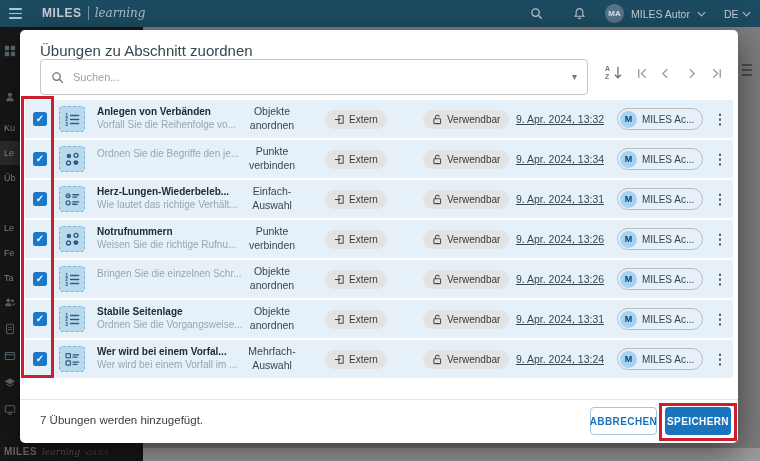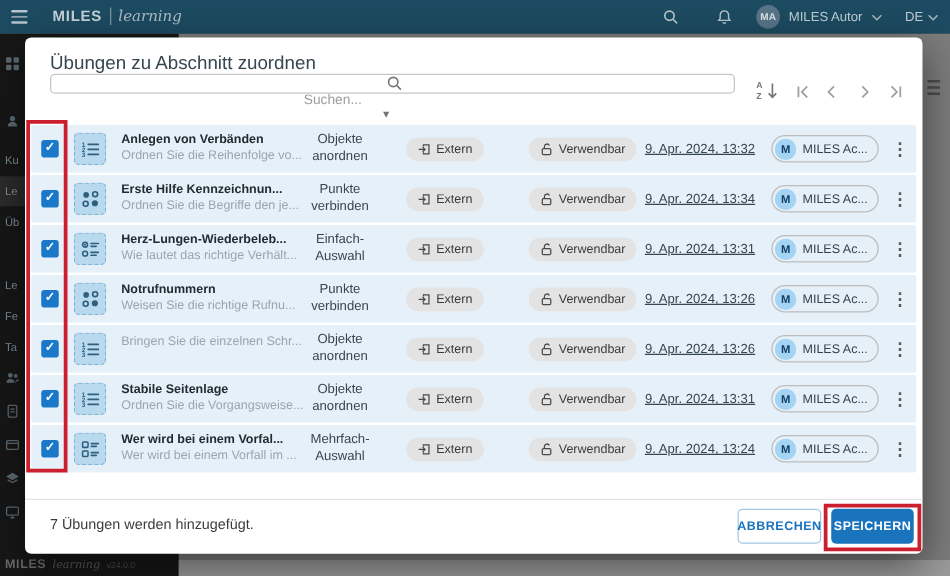--- a/index.html
+++ b/index.html
@@ -35,22 +35,22 @@
   .bottom-strip{position:absolute;left:143px;top:448px;width:617px;height:13px;background:#9c9c9c;z-index:1;}
   .bg-handle{position:absolute;left:742px;top:64px;width:10px;height:12px;z-index:1;
              display:flex;flex-direction:column;justify-content:space-between;}
   .bg-handle i{display:block;height:1.8px;background:#4d4d4d;}
 
   
   .modal{position:absolute;left:20px;top:30px;width:718px;height:413px;background:#ffffff;
          border-radius:5px;box-shadow:0 10px 34px rgba(0,0,0,.5);z-index:2;}
   .m-title{position:absolute;left:20px;top:12px;font-size:15px;font-weight:500;color:#37474f;}
 
-  .searchbox{position:absolute;left:20px;top:29px;width:548px;height:16px;border:1px solid #c6c6c6;
-             border-radius:4px;box-sizing:border-box;display:flex;align-items:center;flex-direction:column;}
+  .searchbox{position:absolute;left:20px;top:29px;width:548px;height:36px;border:1px solid #c6c6c6;
+             border-radius:4px;box-sizing:border-box;display:flex;align-items:center;}
   .searchbox .sic{width:13px;height:13px;margin:0 7px 0 10px;color:#757575;flex:none;}
   .searchbox .sic svg{width:100%;height:100%;display:block;}
   .searchbox input{flex:1;border:0;outline:0;background:transparent;font-size:11px;color:#444;
                    font-family:"Liberation Sans",sans-serif;}
   .searchbox input::placeholder{color:#9e9e9e;}
   .searchbox .caret{flex:none;margin-right:10px;font-size:10px;color:#757575;line-height:1;}
 
   .sorticon{position:absolute;left:585px;top:34px;width:18px;height:18px;color:#757575;}
   .sorticon svg{width:100%;height:100%;display:block;}
   .pg{position:absolute;top:37px;width:14px;height:13px;color:#9e9e9e;}
@@ -266,21 +266,21 @@
             </g>
             <g fill="currentColor" font-size="5.4" font-weight="bold" font-family="sans-serif">
               <text x="1.4" y="6.6">1</text>
               <text x="1.4" y="11">2</text>
               <text x="1.4" y="15.4">3</text>
             </g>
           </svg>
         </span>
     <div class="txt">
       <div class="t">Anlegen von Verbänden</div>
-      <div class="s">Ordnen Sie die Reihenfolge vo...</div>
+      <div class="s">Vorfall Sie die Reihenfolge vo...</div>
     </div>
     <div class="type">Objekte anordnen</div>
     <span class="badge b1">
       <span class="bic">
             <svg viewBox="0 0 12 12" fill="none" stroke="currentColor" stroke-width="1.1">
               <path d="M5.2 3.4V2h4.8v8H5.2V8.6"></path>
               <path d="M1 6h5.4M4.4 3.9L6.6 6 4.4 8.1"></path>
             </svg>
           </span>
       <span>Extern</span>
@@ -310,21 +310,20 @@
               <circle cx="5.2" cy="5.2" r="2.4"></circle>
               <circle cx="12.6" cy="12.3" r="2.6"></circle>
             </g>
             <g fill="none" stroke="currentColor" stroke-width="1.4">
               <circle cx="12.8" cy="4.6" r="2.1"></circle>
               <circle cx="4.8" cy="12.7" r="2.1"></circle>
             </g>
           </svg>
         </span>
     <div class="txt">
-      <div class="t">Erste Hilfe Kennzeichnun...</div>
       <div class="s">Ordnen Sie die Begriffe den je...</div>
     </div>
     <div class="type">Punkte verbinden</div>
     <span class="badge b1">
       <span class="bic">
             <svg viewBox="0 0 12 12" fill="none" stroke="currentColor" stroke-width="1.1">
               <path d="M5.2 3.4V2h4.8v8H5.2V8.6"></path>
               <path d="M1 6h5.4M4.4 3.9L6.6 6 4.4 8.1"></path>
             </svg>
           </span>

